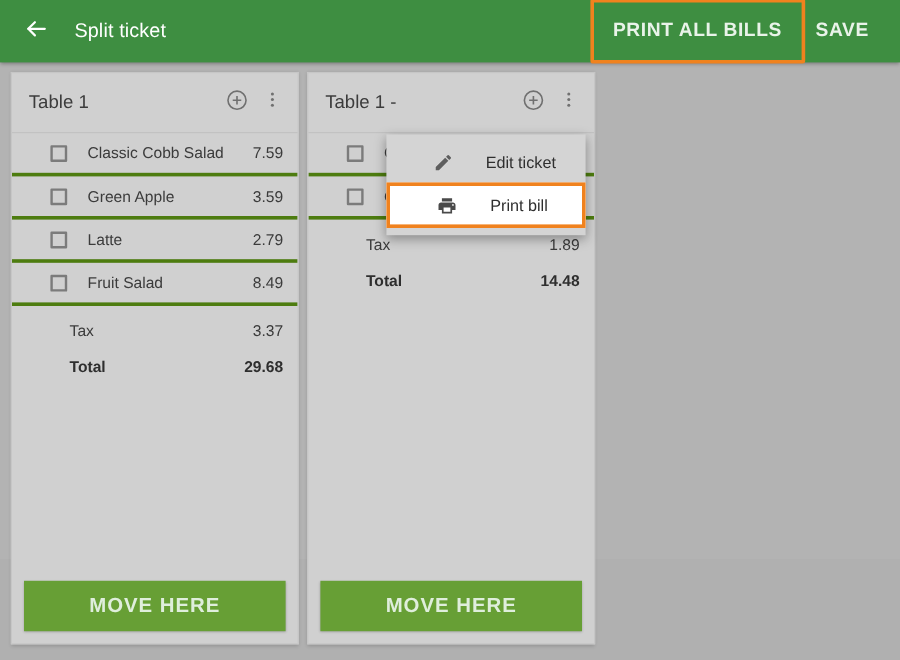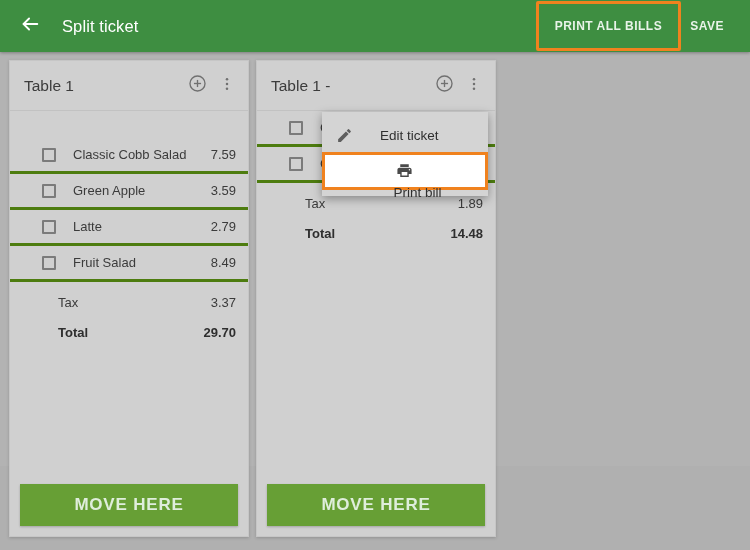--- a/index.html
+++ b/index.html
@@ -45,21 +45,21 @@
   .appbar-title {
     color: #ffffff;
     font-size: 16.5px;
     font-weight: 400;
     margin-left: 8px;
     letter-spacing: 0.1px;
   }
   .appbar-spacer { flex: 1 1 auto; }
   .appbar-action {
     color: #e9f3e9;
-    font-size: 12px;
+    font-size: 16px;
     font-weight: 700;
     letter-spacing: 0.5px;
     padding: 8px 10px;
     cursor: pointer;
     white-space: nowrap;
   }
   .print-all-wrap {
     position: relative;
     margin-right: 8px;
   }
@@ -83,21 +83,21 @@
     position: absolute;
     top: 8px;
     width: 238px;
     height: 475px;
     background: #d0d0d0;
     border: 1px solid #c6c6c6;
     box-shadow: 0 1px 3px rgba(0,0,0,0.18);
     display: flex;
     flex-direction: column;
   }
-  #card-0 { left: 9px; gap: 27px; }
+  #card-0 { left: 9px; }
   #card-1 { left: 256px; }
 
   .card-header {
     height: 50px;
     flex: 0 0 50px;
     display: flex;
     align-items: center;
     padding: 0 6px 0 14px;
     border-bottom: 1px solid #c2c2c2;
     box-sizing: border-box;
@@ -210,38 +210,38 @@
     z-index: 10;
     padding: 6px 0;
   }
   .menu-item {
     height: 34px;
     display: flex;
     align-items: center;
     padding: 0 0 0 14px;
     cursor: pointer;
     box-sizing: border-box;
+    justify-content: center;
   }
   .menu-item .mi-icon {
     width: 30px;
     flex: 0 0 30px;
     display: flex;
     align-items: center;
   }
   .menu-item .mi-label {
     font-size: 13.5px;
     color: #2f2f2f;
     margin-left: 14px;
   }
   .menu-item.selected {
     background: #ffffff;
     border: 3px solid #f0821e;
     height: 38px;
     padding-left: 11px;
-    flex-direction: column;
   }
 </style>
 </head>
 <body>
 
 <div id="root">
 
   <div class="appbar">
     <div class="back-btn">
       <span>
@@ -314,21 +314,21 @@
           <div class="li-name">Fruit Salad</div>
           <div class="li-price">8.49</div>
         </div>
 
         <div class="summary-row tax">
           <div class="sr-label">Tax</div>
           <div class="sr-value">3.37</div>
         </div>
         <div class="summary-row total">
           <div class="sr-label">Total</div>
-          <div class="sr-value">29.70</div>
+          <div class="sr-value">29.68</div>
         </div>
       </div>
 
       <div class="card-footer">
         <button class="move-here">MOVE HERE</button>
       </div>
     </div>
 
     <div class="card" id="card-1">
       <div class="card-header">

